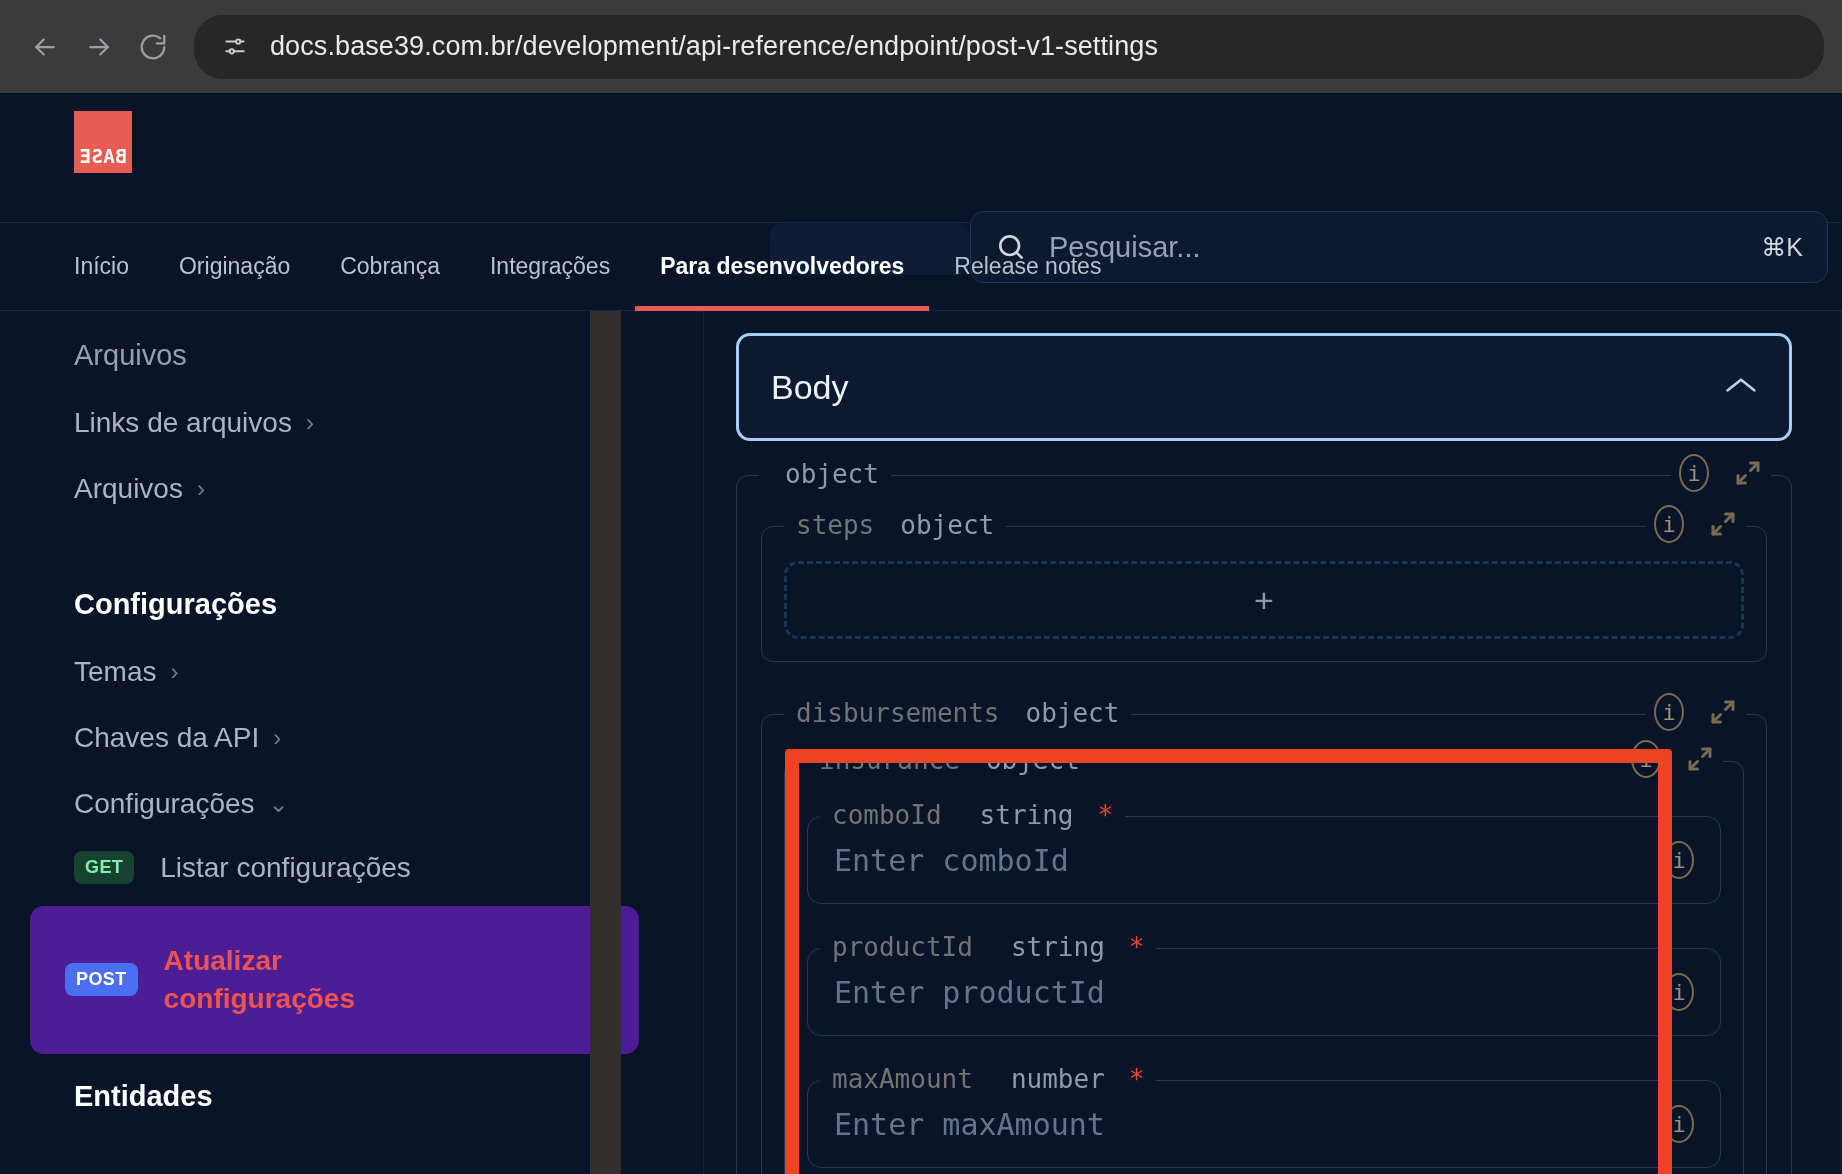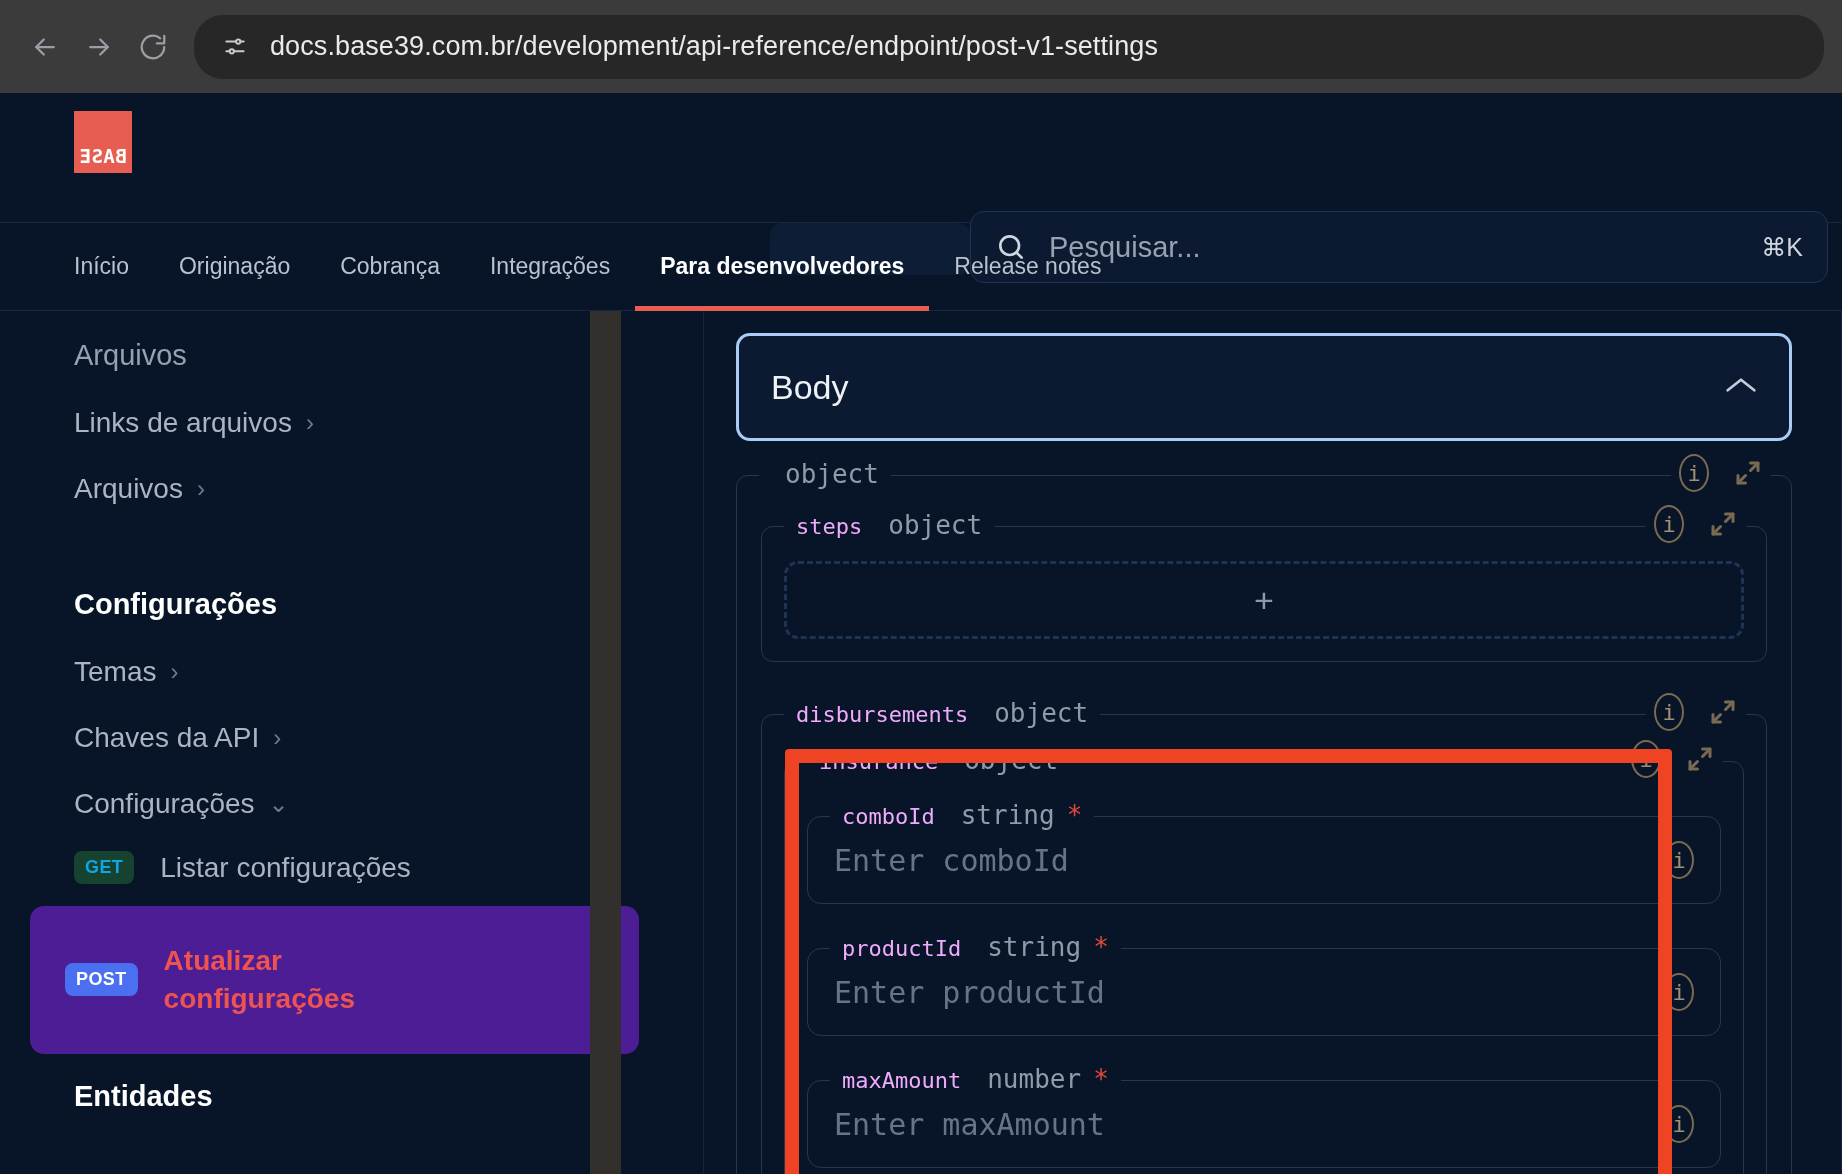--- a/index.html
+++ b/index.html
@@ -141,21 +141,21 @@
   .ep-item {
     display: flex; align-items: center; gap: 26px;
     padding: 14px 0 14px 74px;
     color: #aab4c2; font-size: 28px;
   }
   .badge {
     font-size: 18px; font-weight: 700;
     border-radius: 8px; padding: 6px 11px;
     letter-spacing: .4px; flex: 0 0 auto;
   }
-  .badge.get { background: #15432f; color: #0ea5e9; text-align: center; }
+  .badge.get { background: #15432f; color: #86efac; text-align: center; }
   .badge.post { background: #4a6ff0; color: #ffffff; }
   .ep-active {
     margin: 8px 64px 8px 30px;
     background: #4c1d95; border-radius: 14px;
     padding: 22px 3px;
   }
   .ep-active .ep-item { padding-left: 32px; color: #ef5350; font-weight: 700; }
   .ep-label-wrap { max-width: 230px; line-height: 1.35; }
 
   
@@ -183,21 +183,21 @@
     border-radius: 12px;
     margin-top: 34px;
   }
   .grp > .legend {
     position: absolute; top: -17px; left: 22px;
     background: #081528; padding: 0 12px;
     display: flex; align-items: baseline; gap: 12px;
     font-family: "DejaVu Sans Mono", monospace;
     white-space: nowrap;
   }
-  .lg-name { color: #f0abfc; font-size: 22px; }
+  .lg-name { color: #737373; font-size: 26px; }
   .lg-type { color: #8e9bab; font-size: 26px; margin-left: 14px; }
   .lg-req  { color: #e4473c; font-size: 26px; }
   .grp-actions {
     position: absolute; top: -22px; right: 20px;
     background: #081528; padding: 0 8px;
     display: flex; align-items: center; gap: 24px;
   }
   .i-icon {
     width: 30px; height: 38px; border-radius: 50%;
     border: 2px solid #7a6a52; color: #9f8f74;
@@ -221,23 +221,23 @@
     height: 88px; margin-top: 44px;
     display: flex; align-items: center;
     padding: 0 26px;
   }
   .field .placeholder {
     color: #66748a; font-size: 30px;
     font-family: "DejaVu Sans Mono", monospace;
     flex: 1 1 auto;
   }
   .field .f-legend {
-    position: absolute; top: -17px; left: 22px;
+    position: absolute; top: -17px; left: 12px;
     background: #081528; padding: 0 12px;
-    display: flex; align-items: baseline; gap: 12px;
+    display: flex; align-items: baseline; gap: 24px;
     font-family: "DejaVu Sans Mono", monospace;
     white-space: nowrap;
   }
   .field .i-icon { flex: 0 0 auto; }
 
   
   .highlight-box {
     position: absolute;
     left: 785px; top: 656px;
     width: 887px; height: 520px;

